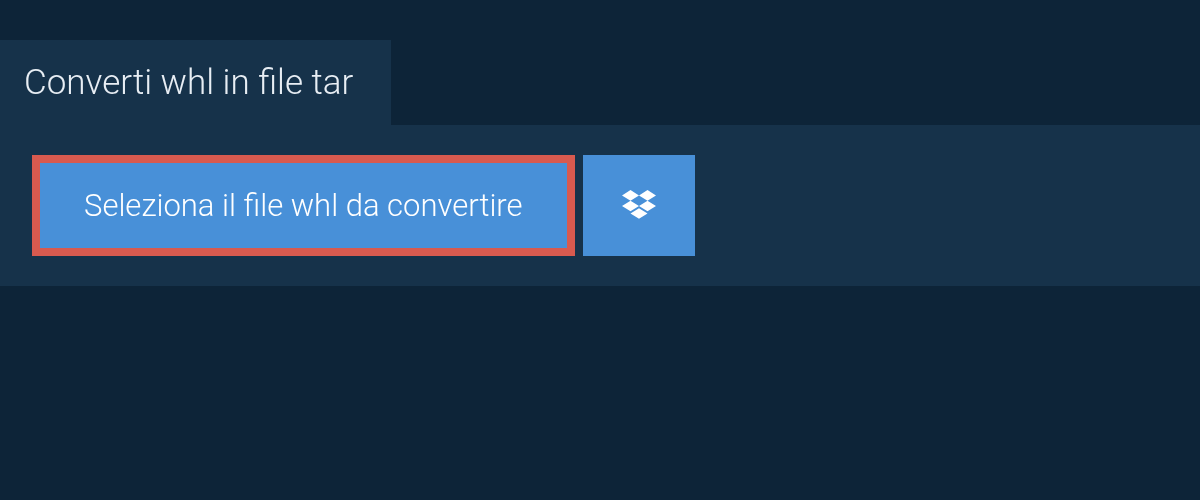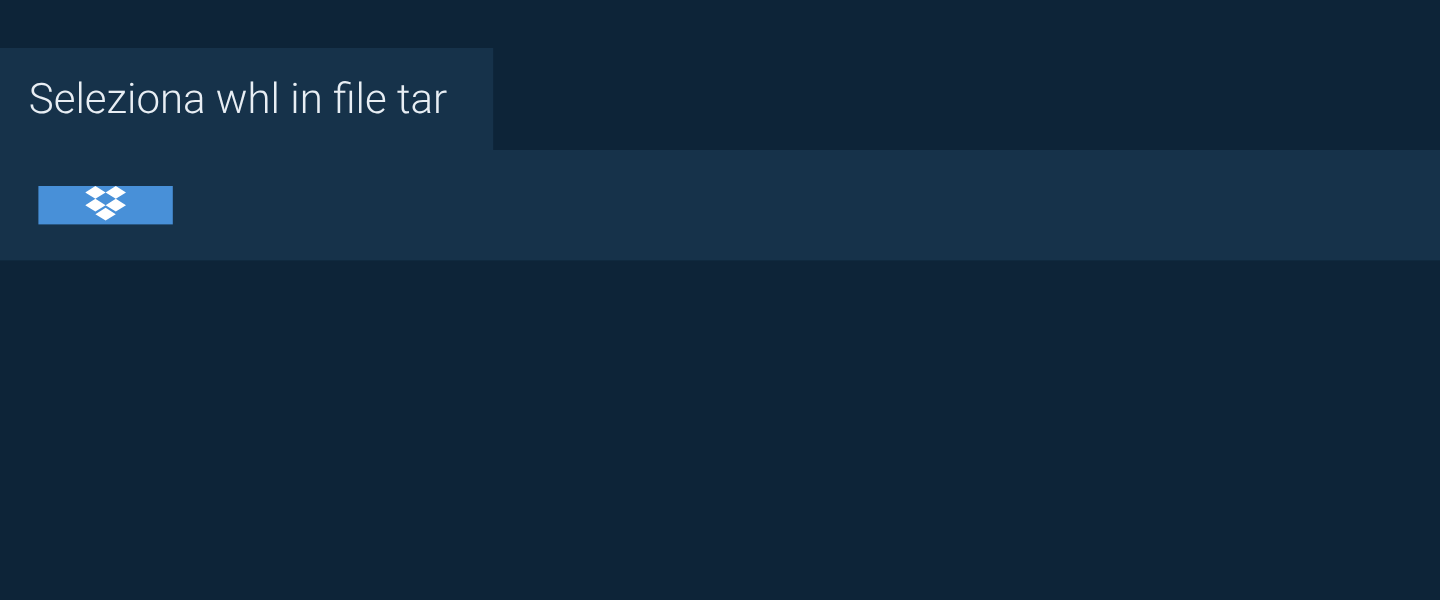--- a/index.html
+++ b/index.html
@@ -64,25 +64,28 @@
       height: 100%;
       fill: #ffffff;
     }
   </style>
 </head>
 <body>
 
 
 
 <div class="tab-container">
-  <span class="tab-label">Seleziona whl in file tar</span>
+  <span class="tab-label">Converti whl in file tar</span>
 </div>
 
 <div class="upload-section">
   <div class="button-row">
+    <button class="select-button">
+      <span>Seleziona il file whl da convertire</span>
+    </button>
     <button class="dropbox-button">
       <span class="dropbox-icon">
         <svg viewBox="0 0 32 30" xmlns="http://www.w3.org/2000/svg">
           <path d="M8 0 L16 5 L8 10 L0 5 Z M24 0 L32 5 L24 10 L16 5 Z M0 15 L8 10 L16 15 L8 20 Z M16 15 L24 10 L32 15 L24 20 Z M8 22 L16 17 L24 22 L16 27 Z"></path>
         </svg>
       </span>
     </button>
   </div>
 </div>
 

